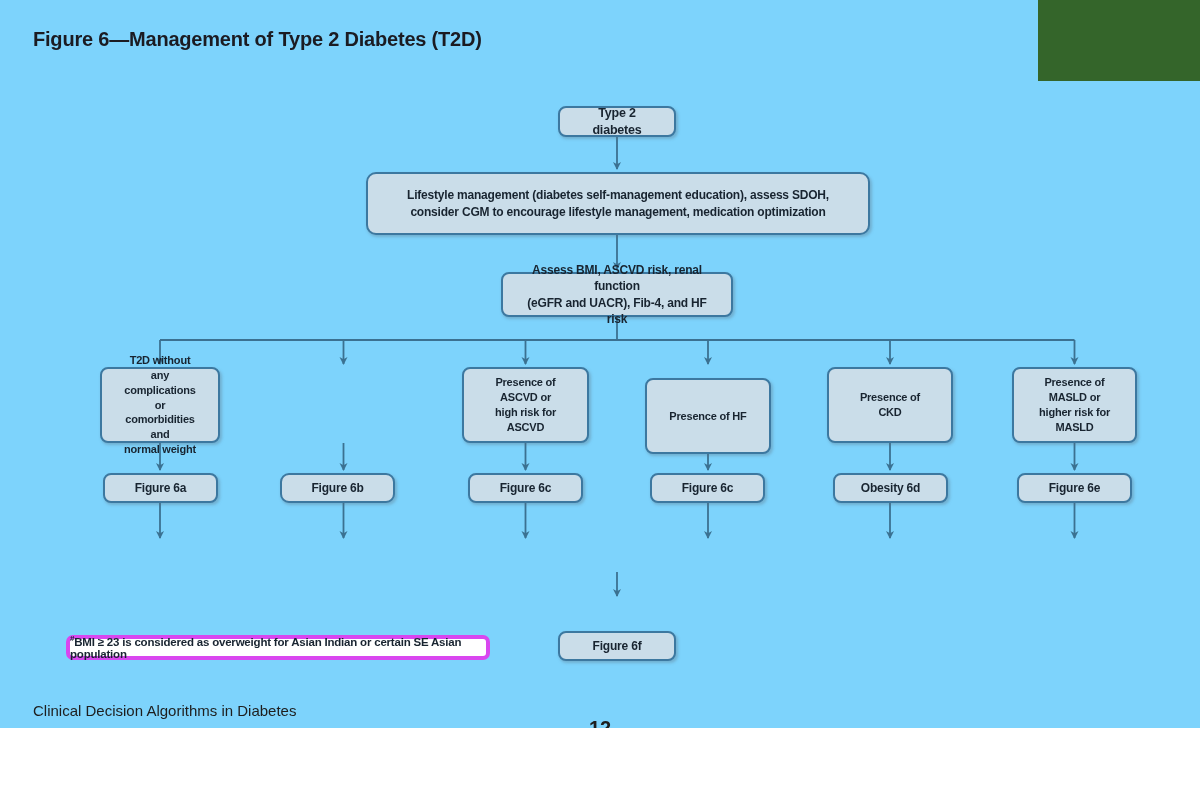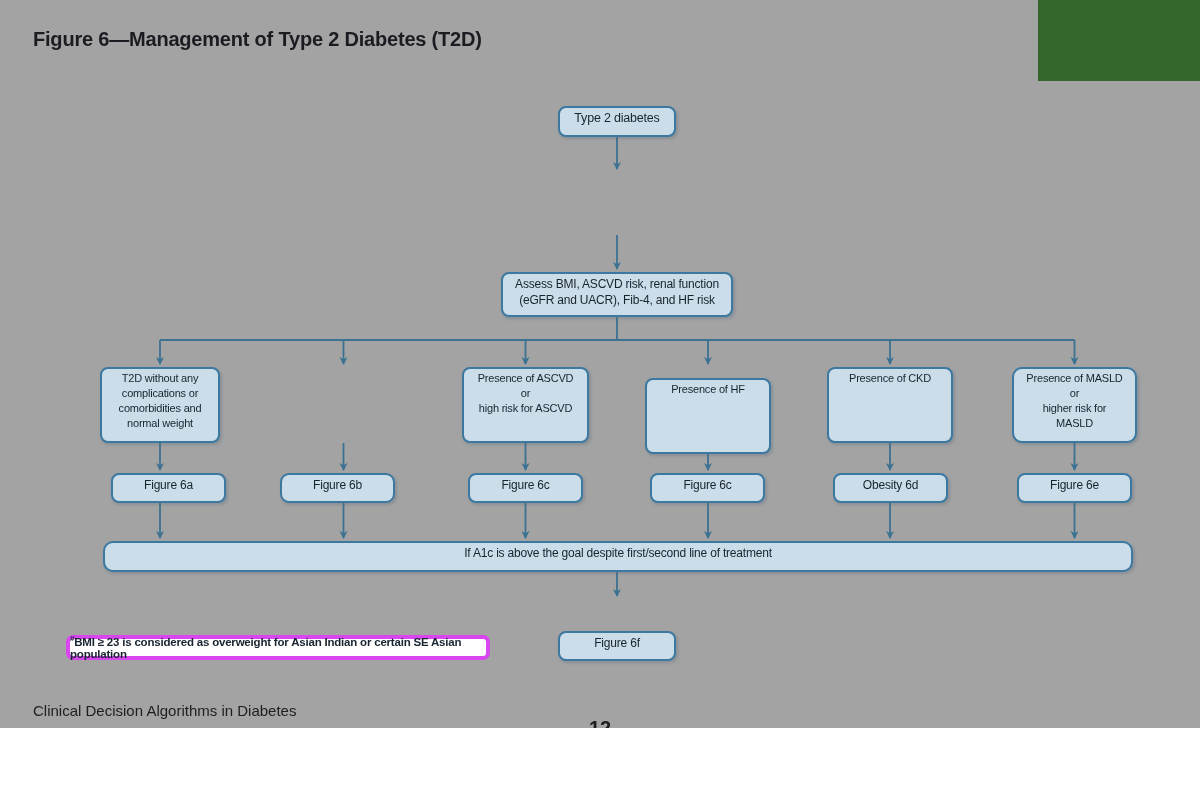--- a/index.html
+++ b/index.html
@@ -1,52 +1,52 @@
 <!DOCTYPE html>
 <html><head>
 <meta charset="utf-8">
 <style>
   * { margin:0; padding:0; box-sizing:border-box; }
   html,body { background:#ffffff; }
   body { font-family:"Liberation Sans", sans-serif; }
   .slide {
-    position:relative; width:1200px; height:728px; background:#a3a3a3;
+    position:relative; width:1200px; height:728px; background:#7dd3fc;
     overflow:hidden;
   }
   .accent-rect {
     position:absolute; left:1038px; top:0; width:162px; height:81px;
     background:#34652a;
   }
   .slide-title {
     position:absolute; left:33px; top:28px; width:900px;
     font-size:20px; font-weight:bold; color:#1b1b22; letter-spacing:-0.2px;
   }
   svg.connectors { position:absolute; left:0; top:0; width:1200px; height:800px; }
   .box {
     position:absolute; background:#cadde9; border:2px solid #3c78a0;
-    border-radius:8px; display:flex; justify-content:center;
-    text-align:center; font-weight:normal; color:#182430;
+    border-radius:8px; display:flex; align-items:center; justify-content:center;
+    text-align:center; font-weight:bold; color:#182430;
     font-size:11.5px; line-height:1.35; letter-spacing:-0.2px;
     box-shadow:1.5px 2px 3px rgba(90,110,125,0.35);
-    padding:2px 10px;
+    padding:2px 20px;
   }
   .label { white-space:pre-line; }
   .supmark { vertical-align:super; font-size:8px; line-height:1; }
   .node-root      { left:558px; top:106px; width:118px; height:31px; font-size:12.5px; }
   .node-lifestyle { left:366px; top:172px; width:504px; height:63px; border-radius:10px; font-size:12px; }
   .node-assess    { left:501px; top:272px; width:232px; height:45px; font-size:12px; }
   .branch { top:367px; height:76px; font-size:11px; }
   .branch-0 { left:100px;  width:120px; }
   .branch-1 { left:282px;  width:123px; }
   .branch-2 { left:462px;  width:127px; }
   .branch-3 { left:645px;  width:126px;margin-top:11px; }
   .branch-4 { left:827px;  width:126px; }
-  .branch-5 { left:1012px; width:125px;border-radius:10px; }
+  .branch-5 { left:1012px; width:125px; }
   .figbox { top:473px; width:115px; height:30px; font-size:12px; }
-  .figbox-0 { left:103px;margin-left:8px; }
+  .figbox-0 { left:103px; }
   .figbox-1 { left:280px;border-radius:9px; }
   .figbox-2 { left:468px; }
   .figbox-3 { left:650px; }
   .figbox-4 { left:833px; }
   .figbox-5 { left:1017px; }
   .node-a1c { left:103px; top:541px; width:1030px; height:31px; border-radius:10px; font-size:12px; }
   .node-6f  { left:558px; top:599px; width:118px; height:30px; font-size:12px;margin-top:32px; }
   .footnote {
     position:absolute; left:66px; top:635px; width:424px; height:25px;
     background:#ffffff; border:4px solid #d946ef; border-radius:7px;
@@ -100,20 +100,24 @@
       <path d="M890,503 L890,538" marker-end="url(#arrow)"></path>
       <path d="M1074.5,503 L1074.5,538" marker-end="url(#arrow)"></path>
       <path d="M617,572 L617,596" marker-end="url(#arrow)"></path>
     </g>
   </svg>
 
   <div class="box node-root">
     <span class="label">Type 2 diabetes</span>
   </div>
 
+  <div class="box node-lifestyle">
+    <span class="label">Lifestyle management (diabetes self-management education), assess SDOH,
+consider CGM to encourage lifestyle management, medication optimization</span>
+  </div>
 
   <div class="box node-assess">
     <span class="label">Assess BMI, ASCVD risk, renal function
 (eGFR and UACR), Fib-4, and HF risk</span>
   </div>
 
   <div class="box branch branch-0">
     <div><span class="label">T2D without any
 complications or
 comorbidities and
@@ -146,23 +150,20 @@
   <div class="box figbox figbox-3">
     <span class="label">Figure 6c</span>
   </div>
   <div class="box figbox figbox-4">
     <span class="label">Obesity 6d</span>
   </div>
   <div class="box figbox figbox-5">
     <span class="label">Figure 6e</span>
   </div>
 
-  <div class="box node-a1c">
-    <span class="label">If A1c is above the goal despite first/second line of treatment</span>
-  </div>
 
   <div class="box node-6f">
     <span class="label">Figure 6f</span>
   </div>
 
   <div class="footnote">
     <span><span class="supmark">#</span><span>BMI ≥ 23 is considered as overweight for Asian Indian or certain SE Asian population</span></span>
   </div>
 
   <div class="slide-footer">Clinical Decision Algorithms in Diabetes</div>

